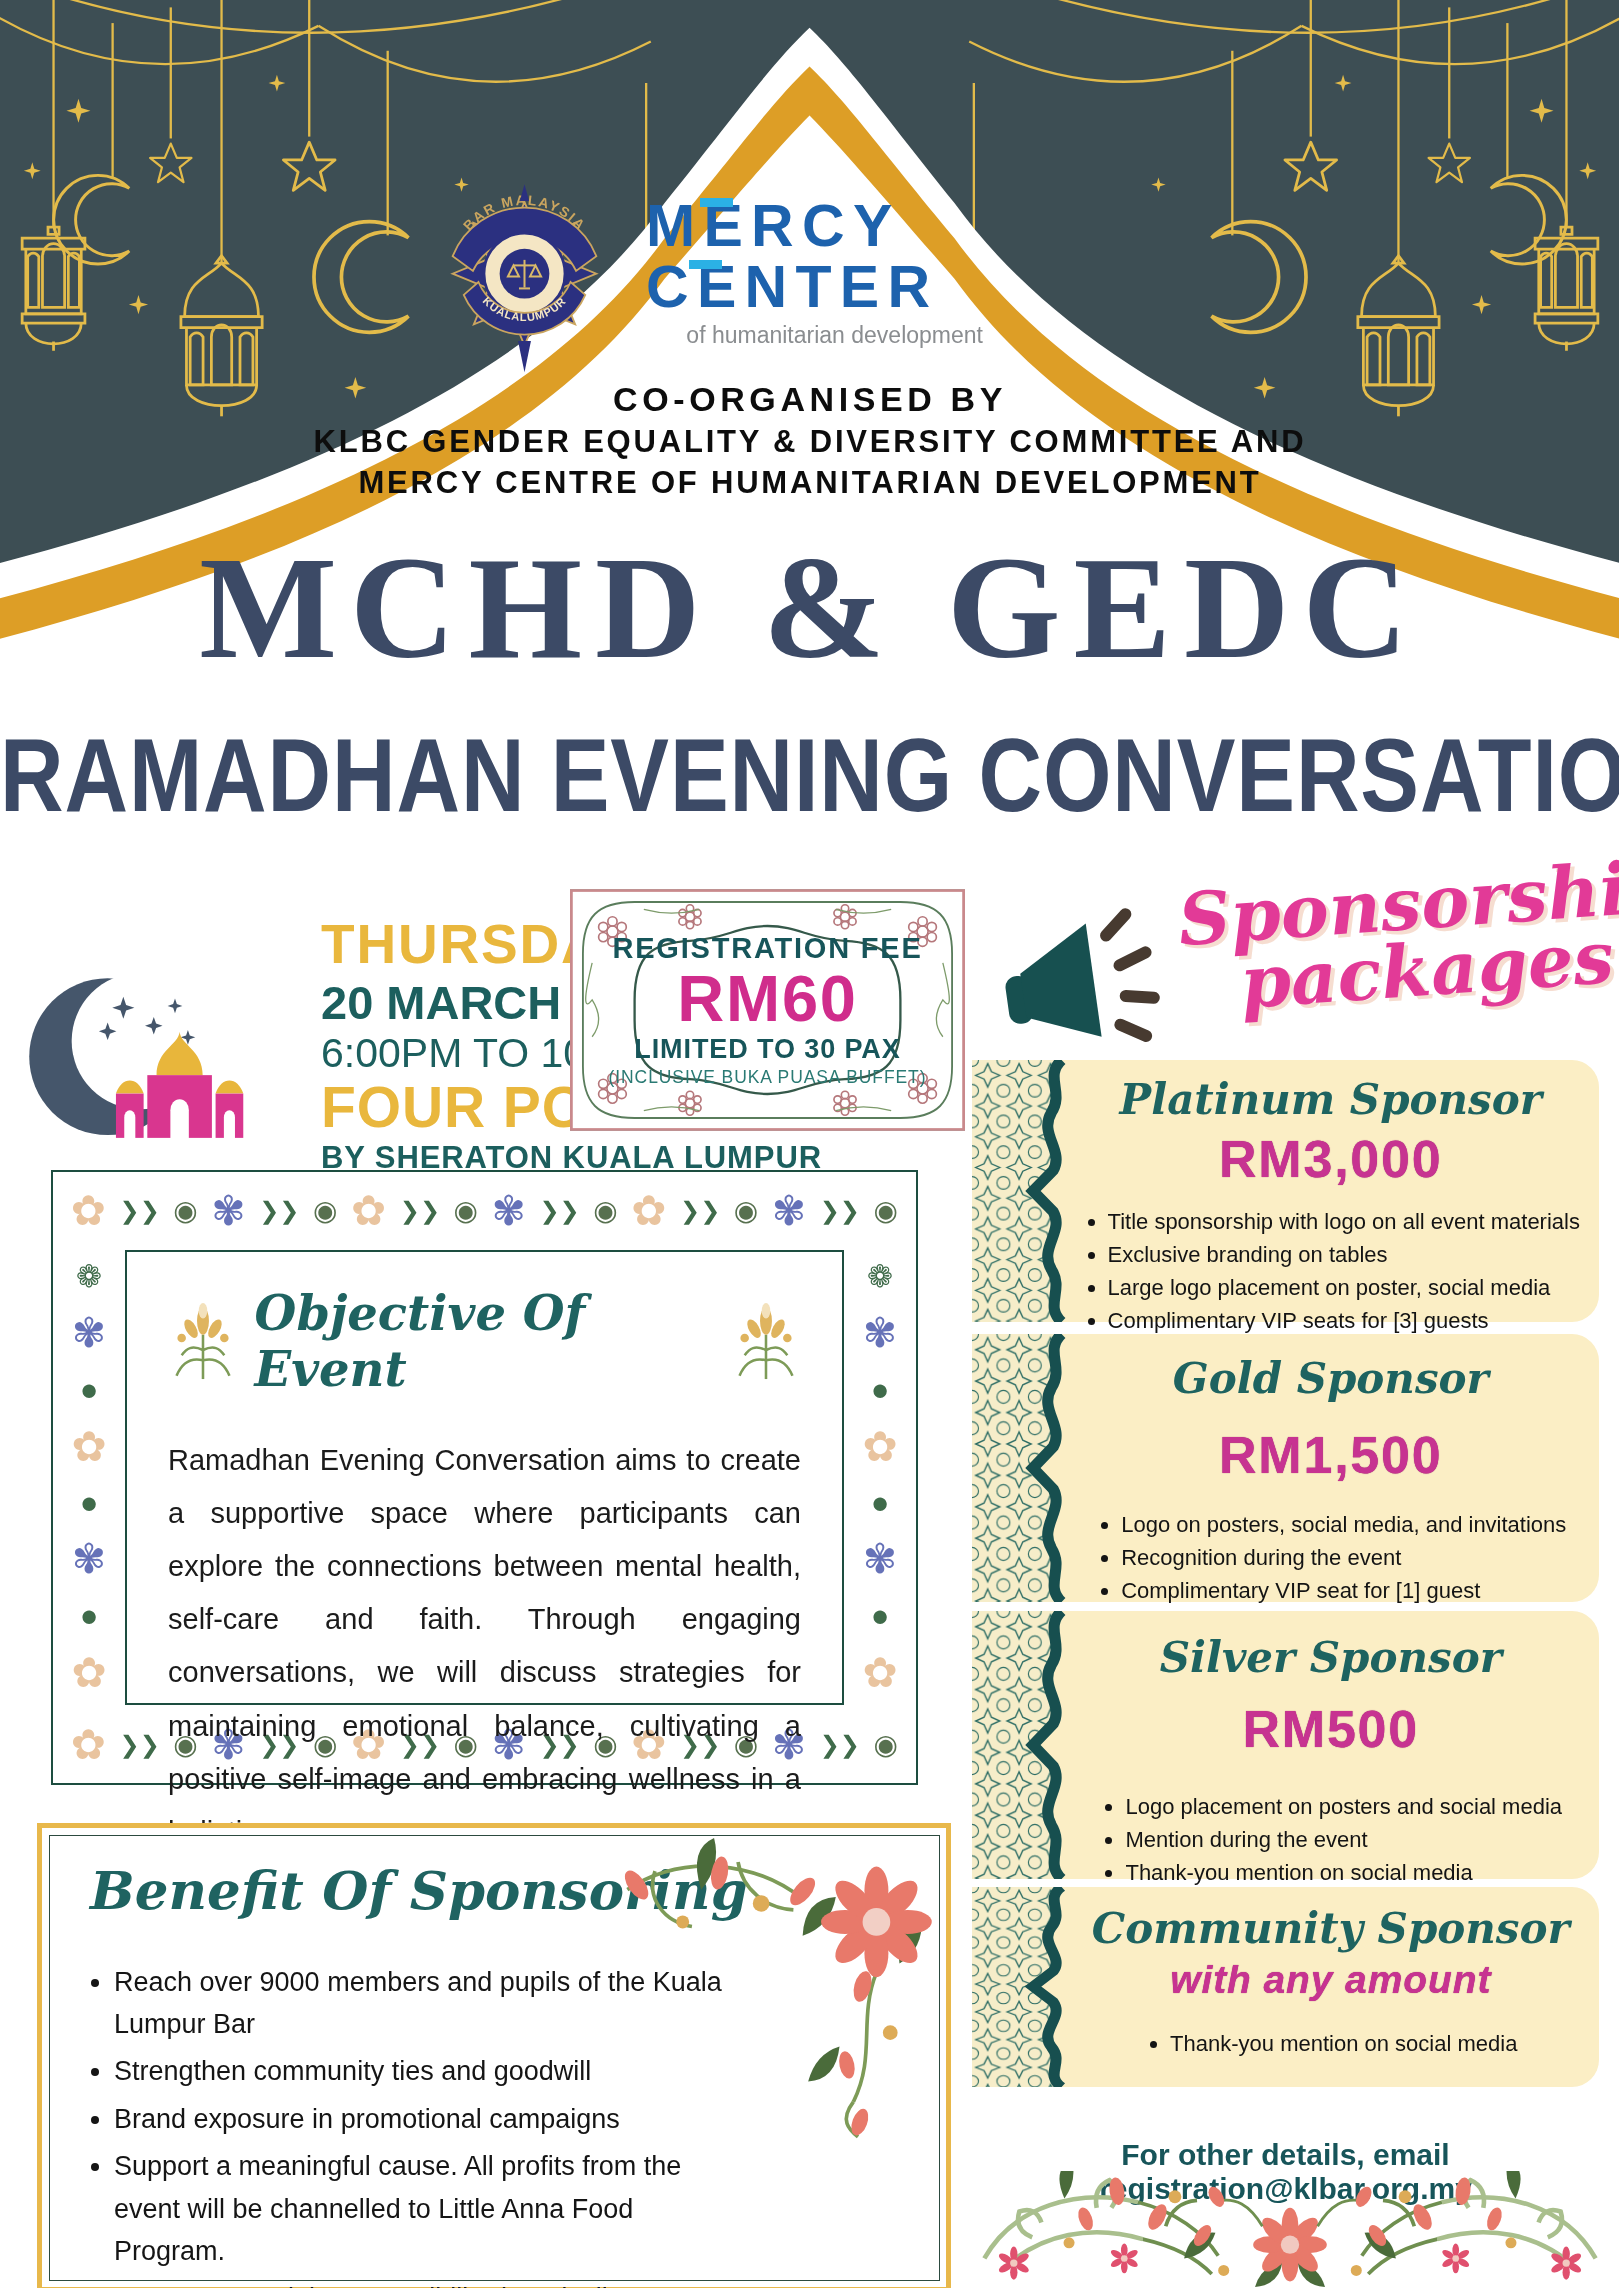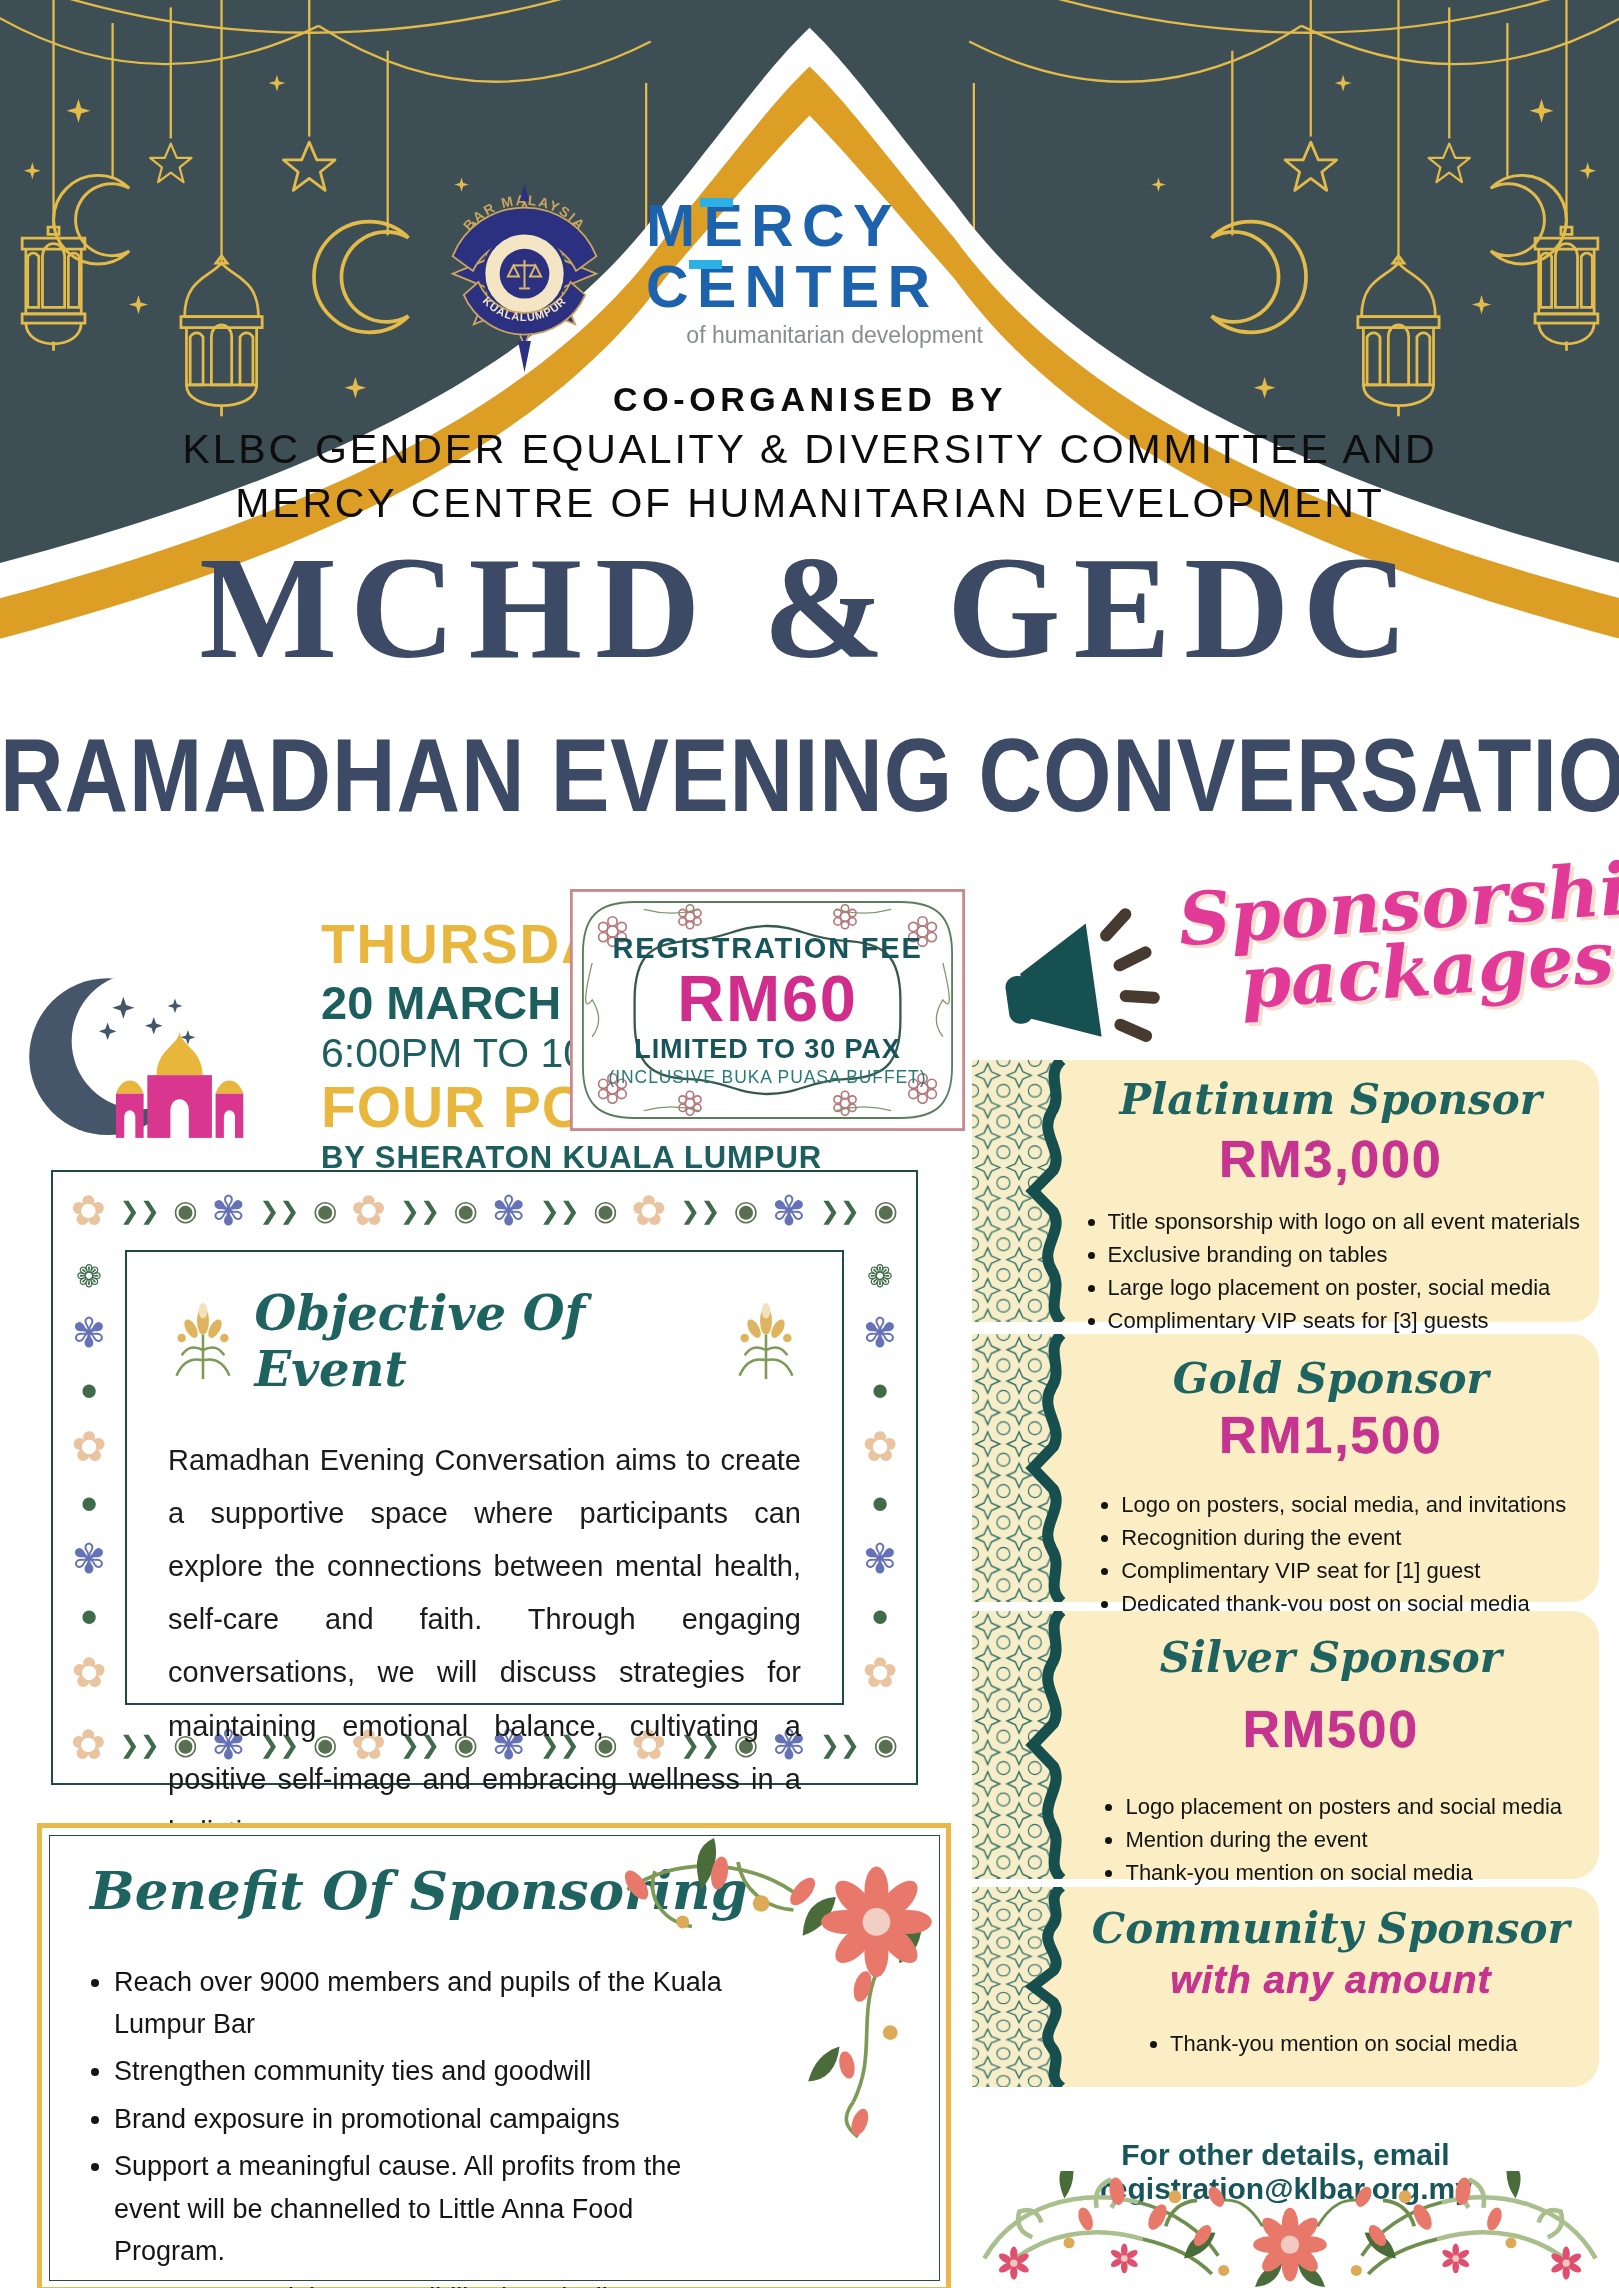--- a/index.html
+++ b/index.html
@@ -7,21 +7,21 @@
     position:relative;width:1620px;height:2289px;margin:0 auto;
     background:#ffffff;overflow:hidden;
     font-family:"Liberation Sans",sans-serif;color:#1d1d1f;
   }
   .abs{position:absolute;}
   svg{display:block;}
 
   
   .co-block{left:0;right:0;top:377px;text-align:center;line-height:1.32;}
   .co-line1{font-size:34px;font-weight:bold;letter-spacing:4.6px;color:#0d0d0d;}
-  .co-line2{font-size:41px;font-weight:normal;letter-spacing:2.8px;color:#0d0d0d;}
+  .co-line2{font-size:31px;font-weight:bold;letter-spacing:2.8px;color:#0d0d0d;}
   .title1{left:0;right:0;top:524px;text-align:center;
     font-family:"Liberation Serif",serif;font-weight:bold;font-size:146px;
     letter-spacing:13px;color:#3c4a66;}
   .title2{left:0;right:0;top:715px;text-align:center;font-weight:bold;
     font-size:88px;letter-spacing:0.9px;color:#3c4a66;
     transform:scaleY(1.18);transform-origin:center top;white-space:nowrap;}
 
   
   .mercy{left:646px;top:196px;width:397px;}
   .mercy .l1,.mercy .l2{font-weight:bold;color:#1d62ad;font-size:59px;letter-spacing:8.3px;line-height:1.04;position:relative;}
@@ -415,21 +415,21 @@
   <div class="abs card" style="top:1334px;height:268px;">
     <div class="card-art">
       <svg viewBox="0 0 105 290" preserveAspectRatio="none">
         <rect width="105" height="290" fill="url(#geo)"></rect>
         <path d="M 97,0 C 78,18 100,36 86,58 C 72,82 100,100 88,122 L 66,145 L 88,168 C 100,190 72,208 86,232 C 100,254 78,272 97,290 L 105,290 L 105,0 Z" fill="#fbeec5"></path>
         <path d="M 97,0 C 78,18 100,36 86,58 C 72,82 100,100 88,122 L 66,145 L 88,168 C 100,190 72,208 86,232 C 100,254 78,272 97,290" fill="none" stroke="#174f4f" stroke-width="12"></path>
       </svg>
     </div>
     <div class="card-content">
       <div class="card-title script" style="margin-top:20px;">Gold Sponsor</div>
-      <div class="card-price" style="margin-top:2px;">RM1,500</div>
+      <div class="card-price" style="margin-top:22px;">RM1,500</div>
       <ul style="margin-top:22px;">
         <li>Logo on posters, social media, and invitations</li>
         <li>Recognition during the event</li>
         <li>Complimentary VIP seat for [1] guest</li>
         <li>Dedicated thank-you post on social media</li>
       </ul>
     </div>
   </div>
 
   <div class="abs card" style="top:1611px;height:268px;">

